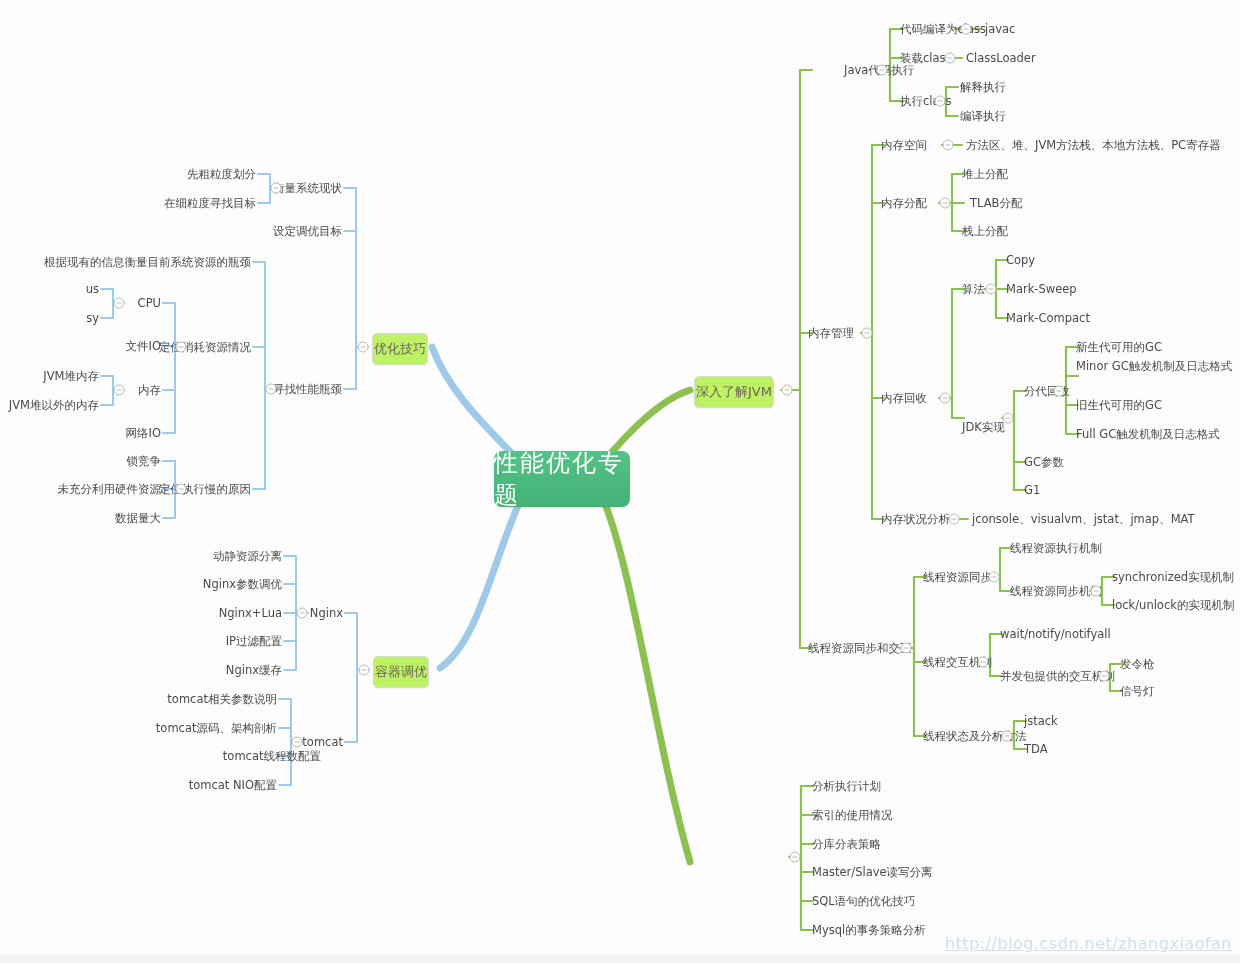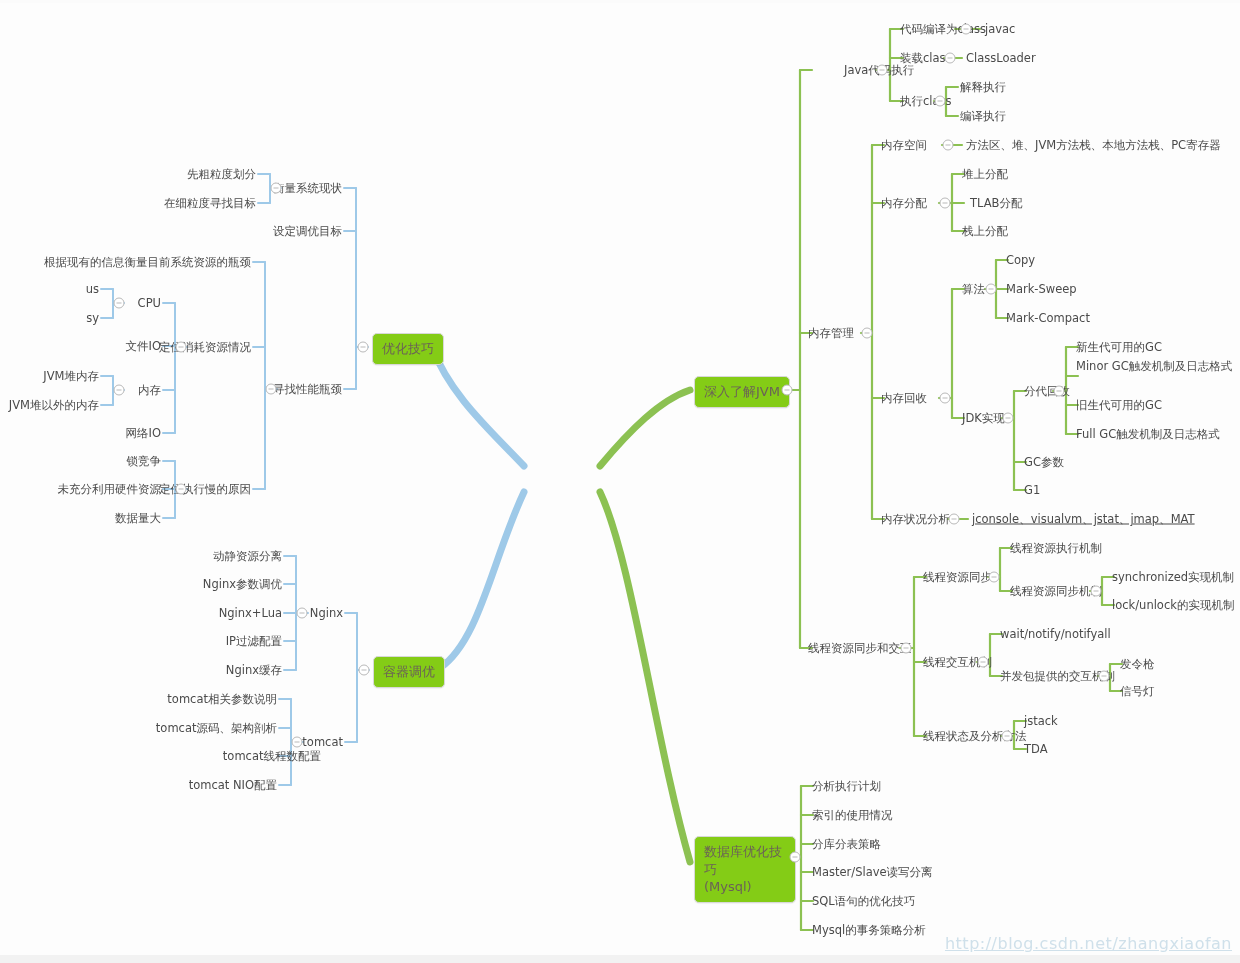--- a/index.html
+++ b/index.html
@@ -27,26 +27,26 @@
     border-radius:8px;
     font-size:24px;
     letter-spacing:2px;
     display:flex;align-items:center;justify-content:center;
     box-shadow:0 1px 2px rgba(0,0,0,.12);
   }
 
   
   .boxnode{
     position:absolute;
-    background:#84cc16;
+    background:#bef264;
     border:1px solid #d8d8d8;
     border-radius:5px;
     color:#6b6257;
     font-size:13px;
-    padding:6px 9px;
+    padding:6px 1px;
     box-shadow:0 1px 1px rgba(0,0,0,.05);
     line-height:1.35;
   }
 
   
   .handle{
     position:absolute;width:9px;height:9px;border-radius:50%;
     border:1px solid #b9b9b9;background:#ffffff;
     transform:translate(-50%,-50%);
   }
@@ -235,20 +235,21 @@
 
       <path d="M303,742 L291,742"></path>
       <path d="M291,699 L291,785"></path>
       <path d="M291,699 L279,699"></path>
       <path d="M291,728 L279,728"></path>
       <path d="M291,756 L279,756"></path>
       <path d="M291,785 L279,785"></path>
     </g>
   </svg>
 
+  <div class="root" style="left:494px;top:451px;width:136px;height:56px;">性能优化专题</div>
 
   <div class="boxnode" style="left:694px;top:376px;">深入了解JVM</div>
   <div class="handle" style="left:787px;top:390px;"></div>
 
   <div class="lbl r" style="left:844px;top:70px;">Java代码执行</div>
   <div class="handle" style="left:882px;top:70px;"></div>
 
   <div class="lbl r" style="left:900px;top:29px;">代码编译为class</div>
   <div class="handle" style="left:966px;top:29px;"></div>
   <div class="lbl r" style="left:985px;top:29px;">javac</div>
@@ -277,36 +278,36 @@
 
   <div class="lbl r" style="left:881px;top:398px;">内存回收</div>
   <div class="handle" style="left:945px;top:398px;"></div>
 
   <div class="lbl r" style="left:962px;top:289px;">算法</div>
   <div class="handle" style="left:991px;top:289px;"></div>
   <div class="lbl r" style="left:1006px;top:260px;">Copy</div>
   <div class="lbl r" style="left:1006px;top:289px;">Mark-Sweep</div>
   <div class="lbl r" style="left:1006px;top:318px;">Mark-Compact</div>
 
-  <div class="lbl r" style="left:962px;top:418px;">JDK实现</div>
+  <div class="lbl r" style="left:962px;top:427px;">JDK实现</div>
   <div class="handle" style="left:1008px;top:418px;"></div>
 
   <div class="lbl r" style="left:1024px;top:391px;">分代回收</div>
   <div class="handle" style="left:1059px;top:391px;"></div>
   <div class="lbl r" style="left:1076px;top:347px;">新生代可用的GC</div>
   <div class="lbl r" style="left:1076px;top:366px;">Minor GC触发机制及日志格式</div>
   <div class="lbl r" style="left:1076px;top:405px;">旧生代可用的GC</div>
   <div class="lbl r" style="left:1076px;top:434px;">Full GC触发机制及日志格式</div>
 
   <div class="lbl r" style="left:1024px;top:462px;">GC参数</div>
   <div class="lbl r" style="left:1024px;top:490px;">G1</div>
 
   <div class="lbl r" style="left:881px;top:519px;">内存状况分析</div>
   <div class="handle" style="left:954px;top:519px;"></div>
-  <div class="lbl r" style="left:972px;top:519px;text-decoration:underline;">jconsole、visualvm、jstat、jmap、MAT</div>
+  <div class="lbl r" style="left:972px;top:519px;">jconsole、visualvm、jstat、jmap、MAT</div>
 
   <div class="lbl r" style="left:808px;top:648px;">线程资源同步和交互</div>
   <div class="handle" style="left:906px;top:648px;"></div>
 
   <div class="lbl r" style="left:923px;top:577px;">线程资源同步</div>
   <div class="handle" style="left:994px;top:577px;"></div>
   <div class="lbl r" style="left:1010px;top:548px;">线程资源执行机制</div>
   <div class="lbl r" style="left:1010px;top:591px;">线程资源同步机制</div>
   <div class="handle" style="left:1096px;top:591px;"></div>
   <div class="lbl r" style="left:1112px;top:577px;">synchronized实现机制</div>
@@ -318,24 +319,20 @@
   <div class="lbl r" style="left:1000px;top:676px;">并发包提供的交互机制</div>
   <div class="handle" style="left:1104px;top:676px;"></div>
   <div class="lbl r" style="left:1120px;top:664px;">发令枪</div>
   <div class="lbl r" style="left:1120px;top:691px;">信号灯</div>
 
   <div class="lbl r" style="left:923px;top:736px;">线程状态及分析方法</div>
   <div class="handle" style="left:1007px;top:736px;"></div>
   <div class="lbl r" style="left:1024px;top:721px;">jstack</div>
   <div class="lbl r" style="left:1024px;top:749px;">TDA</div>
 
-  <div class="boxnode" style="left:694px;top:836px;width:82px;">
-    <div>数据库优化技巧</div>
-    <div>(Mysql)</div>
-  </div>
   <div class="handle" style="left:795px;top:857px;"></div>
 
   <div class="lbl r" style="left:812px;top:786px;">分析执行计划</div>
   <div class="lbl r" style="left:812px;top:815px;">索引的使用情况</div>
   <div class="lbl r" style="left:812px;top:844px;">分库分表策略</div>
   <div class="lbl r" style="left:812px;top:872px;">Master/Slave读写分离</div>
   <div class="lbl r" style="left:812px;top:901px;">SQL语句的优化技巧</div>
   <div class="lbl r" style="left:812px;top:930px;">Mysql的事务策略分析</div>
 
   <div class="boxnode" style="left:372px;top:333px;">优化技巧</div>

